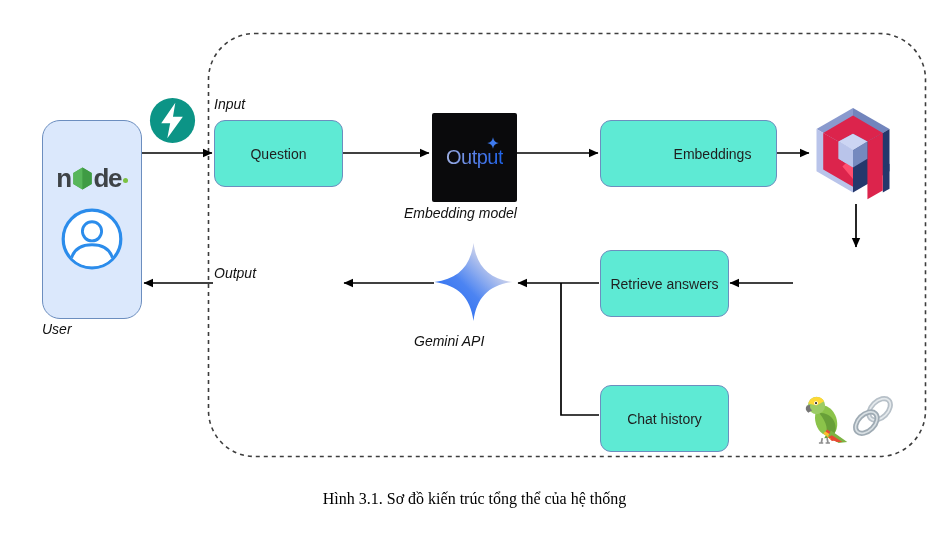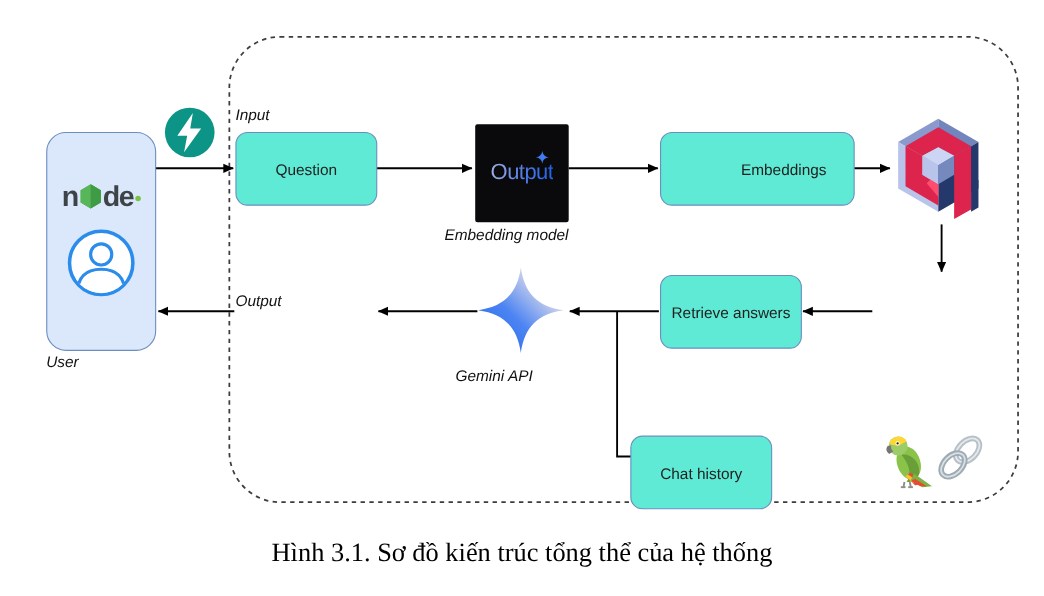--- a/index.html
+++ b/index.html
@@ -41,21 +41,21 @@
     background:linear-gradient(90deg,#9fb0e4 0%,#4f7ae6 55%,#1e63ea 100%);
     -webkit-background-clip:text;background-clip:text;color:transparent;
   }
   .gemini-sparkle{position:absolute;left:55px;top:24px;}
   
   .gstar{position:absolute;left:433px;top:240px;z-index:3;}
   .qdrant{position:absolute;left:812px;top:106px;z-index:3;}
   .langchain{position:absolute;left:804px;top:392px;z-index:3;display:flex;align-items:flex-start;}
   .caption{
     position:absolute;left:0;top:490px;width:949px;text-align:center;z-index:3;
-    font-family:"Liberation Serif","DejaVu Serif",serif;font-size:24px;color:#000;
+    font-family:"Liberation Serif","DejaVu Serif",serif;font-size:16px;color:#000;
   }
 </style>
 </head>
 <body>
 
 <div class="stage">
 
   <svg class="wires">
     <defs>
       <marker id="ah" viewBox="0 -5 10 10" refX="9" refY="0" markerWidth="10" markerHeight="10" markerUnits="userSpaceOnUse" orient="auto">
@@ -156,21 +156,21 @@
         <stop offset="0.72" stop-color="#c4cdec"></stop>
         <stop offset="1" stop-color="#f0ddd2"></stop>
       </linearGradient>
     </defs>
     <path d="M50,2 C54,31 69,46 98,50 C69,54 54,69 50,98 C46,69 31,54 2,50 C31,46 46,31 50,2 Z" fill="url(#starGrad)"></path>
   </svg>
   <div class="lbl" style="left:414px;top:333px;width:122px;">Gemini API</div>
 
   <div class="lbl" style="left:214px;top:231px;width:127px;margin-top:34px;">Output</div>
 
-  <div class="fbox" style="left:573px;top:385px;width:127px;height:65px;margin-top:11px;">
+  <div class="fbox" style="left:600px;top:385px;width:127px;height:65px;">
     <span>Chat history</span>
   </div>
 
   <div class="langchain">
     <svg width="50" height="52" viewBox="0 0 52 54">
       <ellipse cx="23" cy="30" rx="11" ry="16" fill="#8bc34a" transform="rotate(-18 23 30)"></ellipse>
       <path d="M16,22 C25,21 33,28 33,38 C33,44 28,48 21,48 C26,41 24,32 16,22 Z" fill="#689f38"></path>
       <path d="M24,39 C29,42 33,46 36,50 L29,51 C25,47 23,44 21,43 Z" fill="#e64a32"></path>
       <path d="M22,41 C26,43 29,46 31,48 L27,49 C24,46 22,44 20,43 Z" fill="#fbc02d"></path>
       <path d="M28,40 L45,52 L36,53 L25,46 Z" fill="#7cb342"></path>

